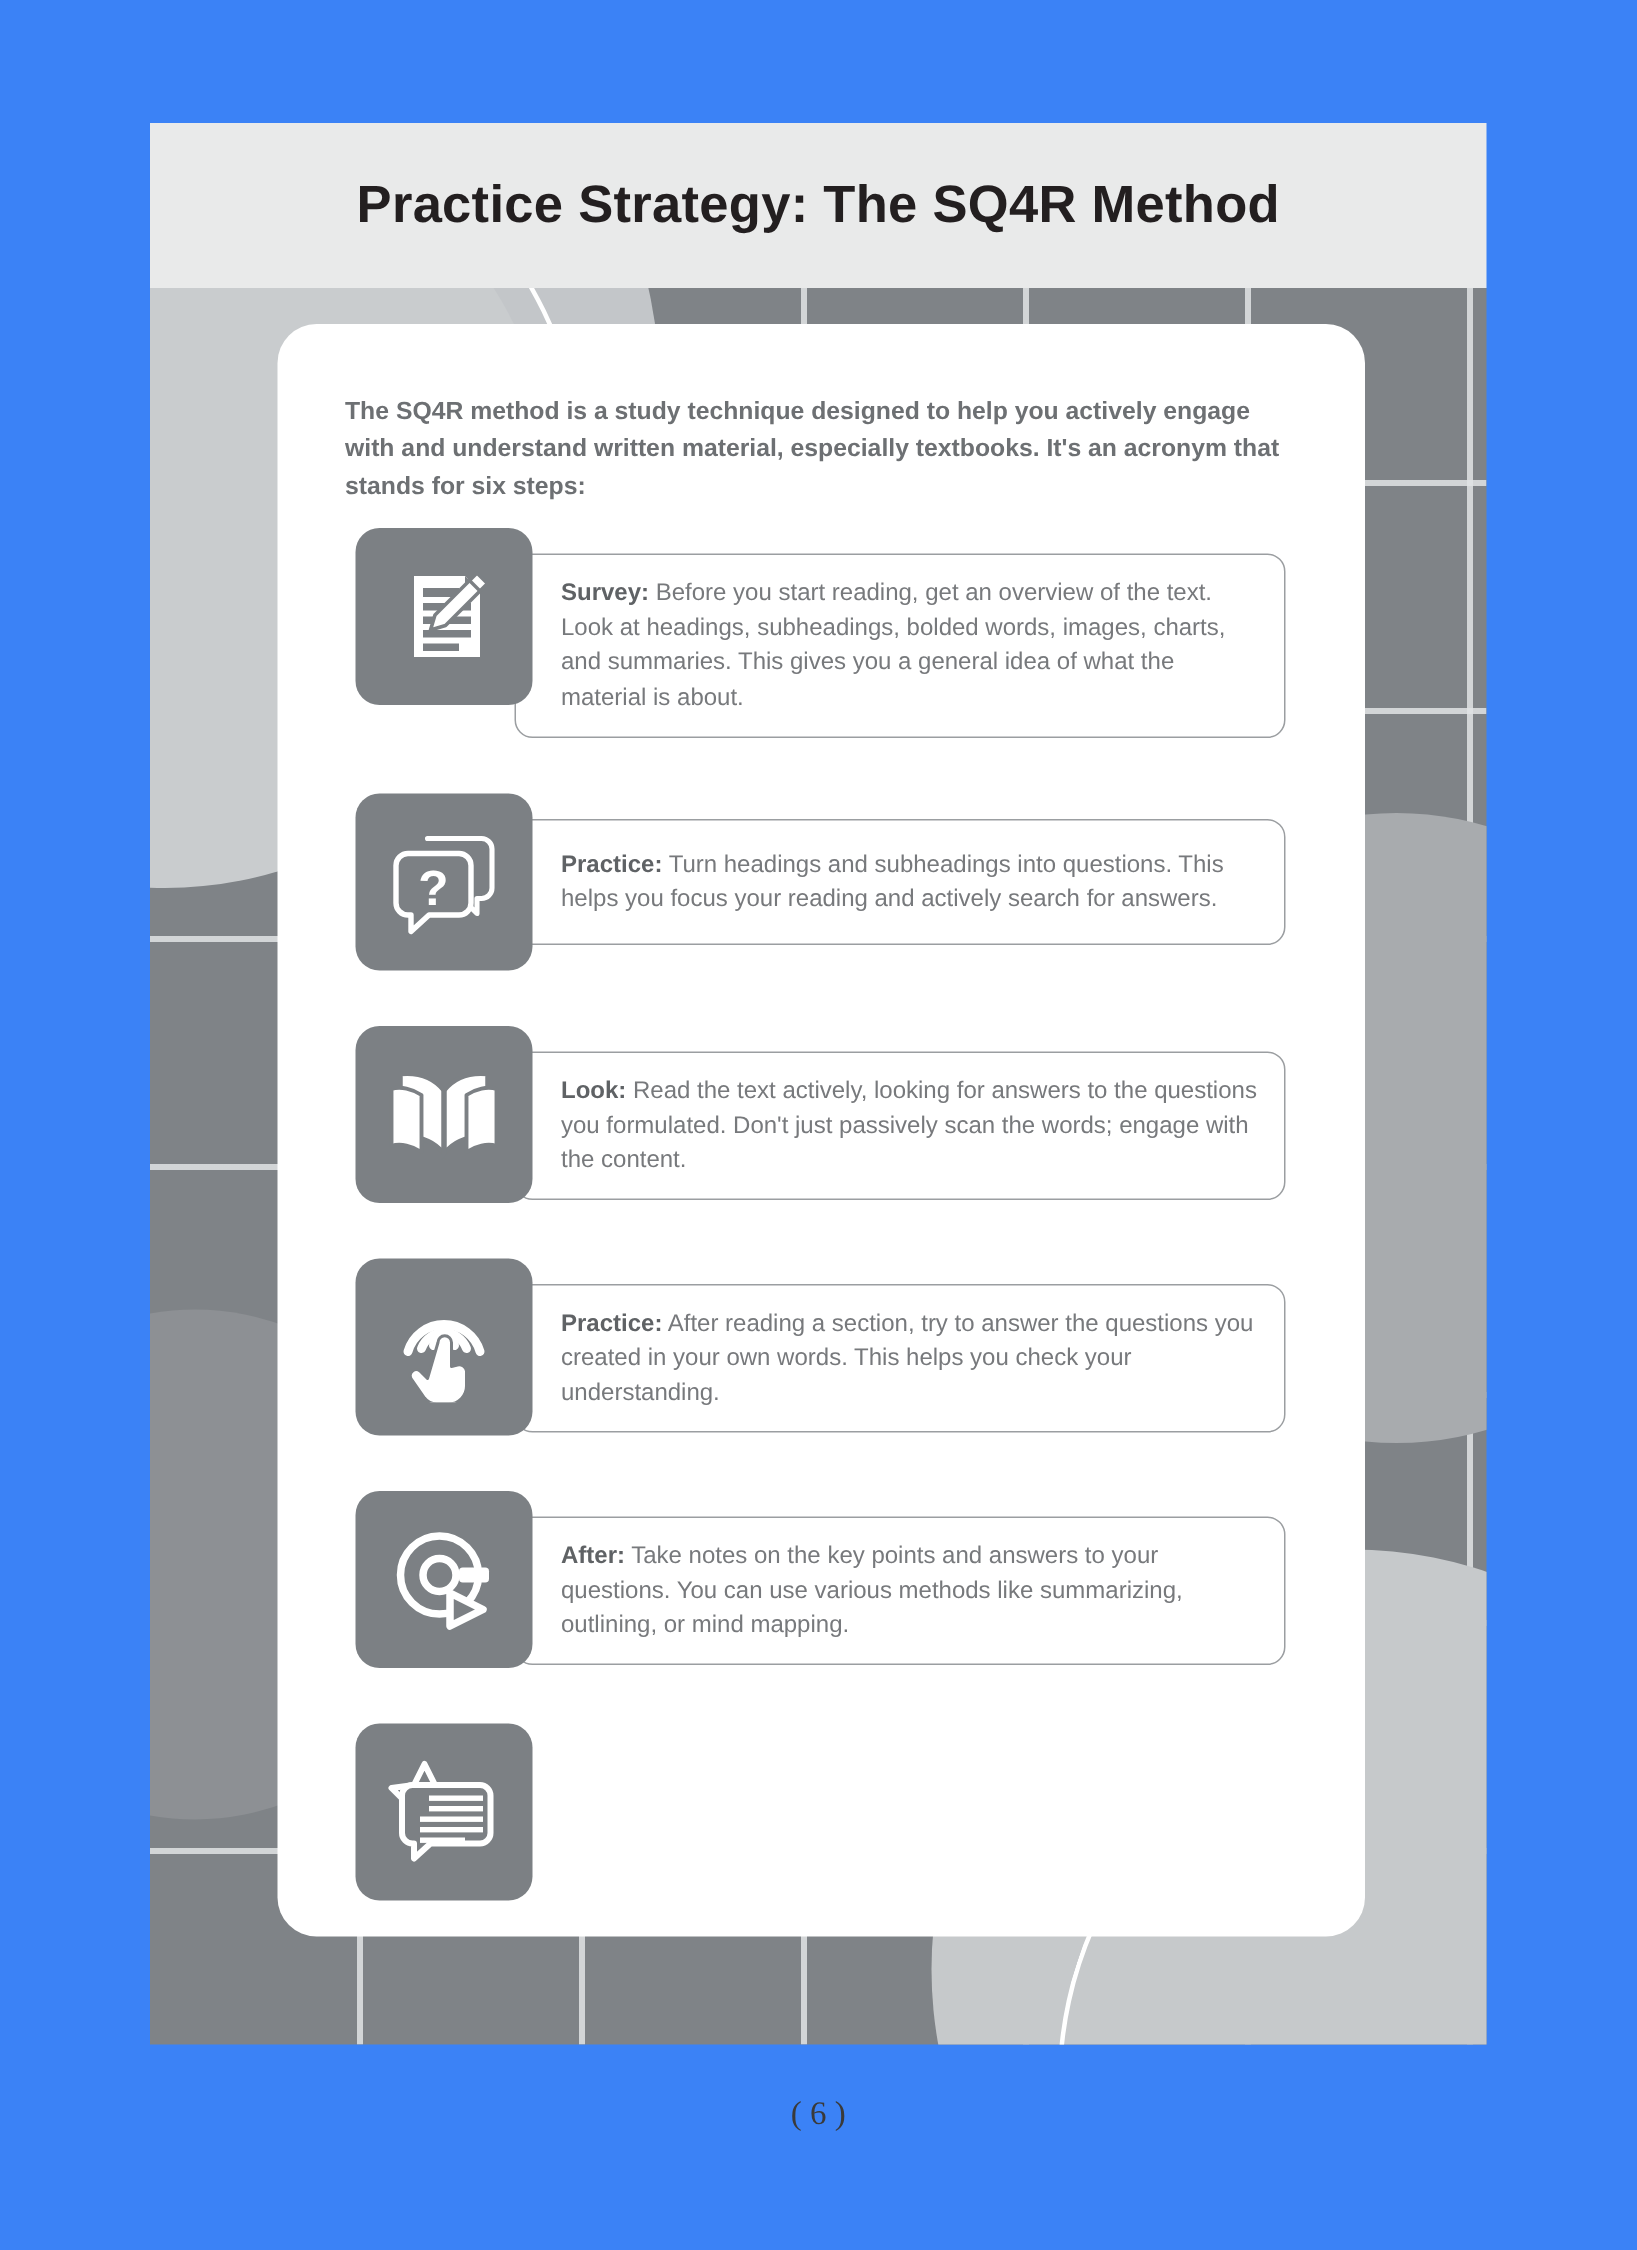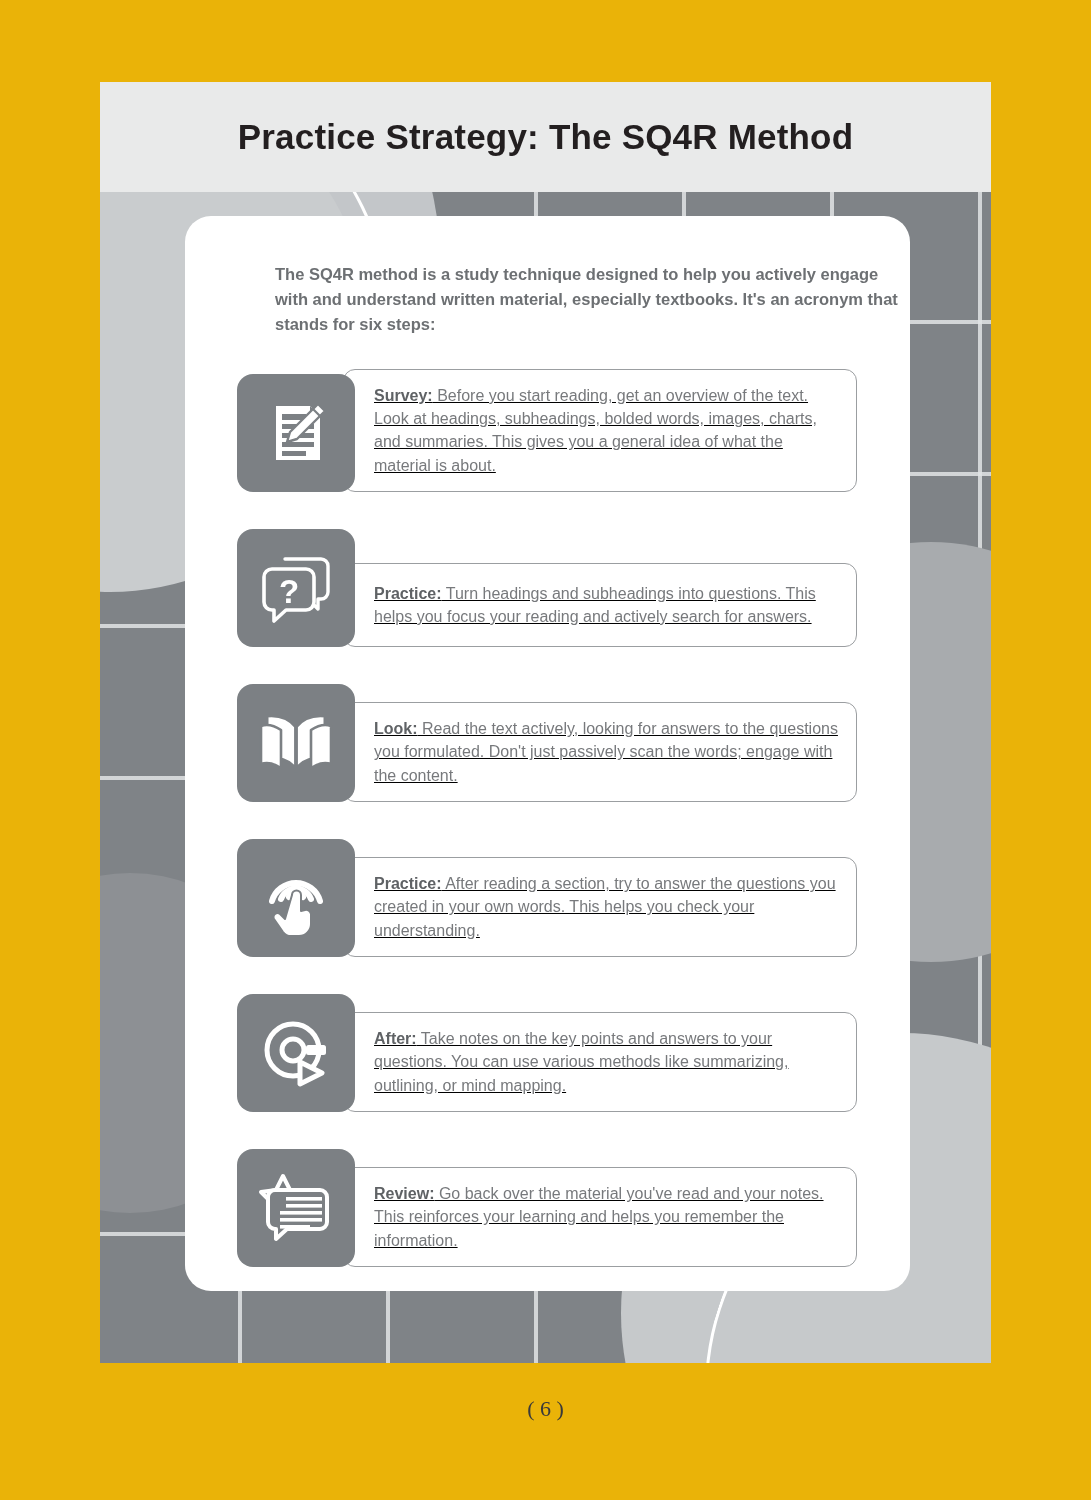--- a/index.html
+++ b/index.html
@@ -5,21 +5,21 @@
   html,body{margin:0;padding:0;}
   body{
     width:1091px;height:1500px;
     background:#ffffff;
     font-family:"Liberation Sans", sans-serif;
     overflow:hidden;
   }
   .page{
     position:relative;
     width:1091px;height:1500px;
-    background:#eab308;
+    background:#3b82f6;
   }
 
   
   .header-band{
     position:absolute;
     left:100px;top:82px;
     width:891px;height:110px;
     background:#e9eaea;
   }
   .page-title{
@@ -105,36 +105,34 @@
   }
 
   .intro{
     position:absolute;
     left:45px;top:46px;
     width:640px;
     font-size:16.5px;
     line-height:1.52;
     font-weight:bold;
     color:#6d7073;
-    margin-left:45px;
   }
 
   
   .steps{
     position:absolute;
     left:52px;top:136px;
     width:620px;
   }
   .step{
     position:relative;
     display:flex;
-    align-items:flex-end;
+    align-items:flex-start;
     margin-bottom:37px;
     min-height:118px;
-    text-decoration:underline;
   }
   .step:last-child{margin-bottom:0;}
 
   .step-icon{
     position:relative;
     z-index:2;
     flex:0 0 auto;
     width:118px;height:118px;
     background:#7c8084;
     border-radius:16px;
@@ -293,24 +291,19 @@
           <svg width="76" height="72" viewBox="0 0 76 72" aria-hidden="true">
             <path d="M25 4 l7 14 15 2 -11 11 3 15 -14 -7 -14 7 3 -15 -11 -11 15 -2 z" fill="#7c8084" stroke="#ffffff" stroke-width="4" stroke-linejoin="round"></path>
             <path d="M30 18 h32 a7 7 0 0 1 7 7 v25 a7 7 0 0 1 -7 7 h-33 l-11 10 0 -10 h-1 a7 7 0 0 1 -7 -7 v-25 a7 7 0 0 1 7 -7 z" fill="#7c8084" stroke="#ffffff" stroke-width="4" stroke-linejoin="round"></path>
             <rect x="28" y="25" width="36" height="3.6" fill="#ffffff"></rect>
             <rect x="28" y="32" width="36" height="3.6" fill="#ffffff"></rect>
             <rect x="22" y="39" width="42" height="3.6" fill="#ffffff"></rect>
             <rect x="22" y="46" width="42" height="3.6" fill="#ffffff"></rect>
             <rect x="22" y="53" width="30" height="3.6" fill="#ffffff"></rect>
           </svg>
         </div>
-        <div class="step-body">
-          <div class="step-text">
-            <b>Review:</b><span> Go back over the material you've read and your notes. This reinforces your learning and helps you remember the information.</span>
-          </div>
-        </div>
       </div>
 
     </div>
   </div>
 
   <div class="page-number">( 6 )</div>
 </div>
 
 </body></html>

